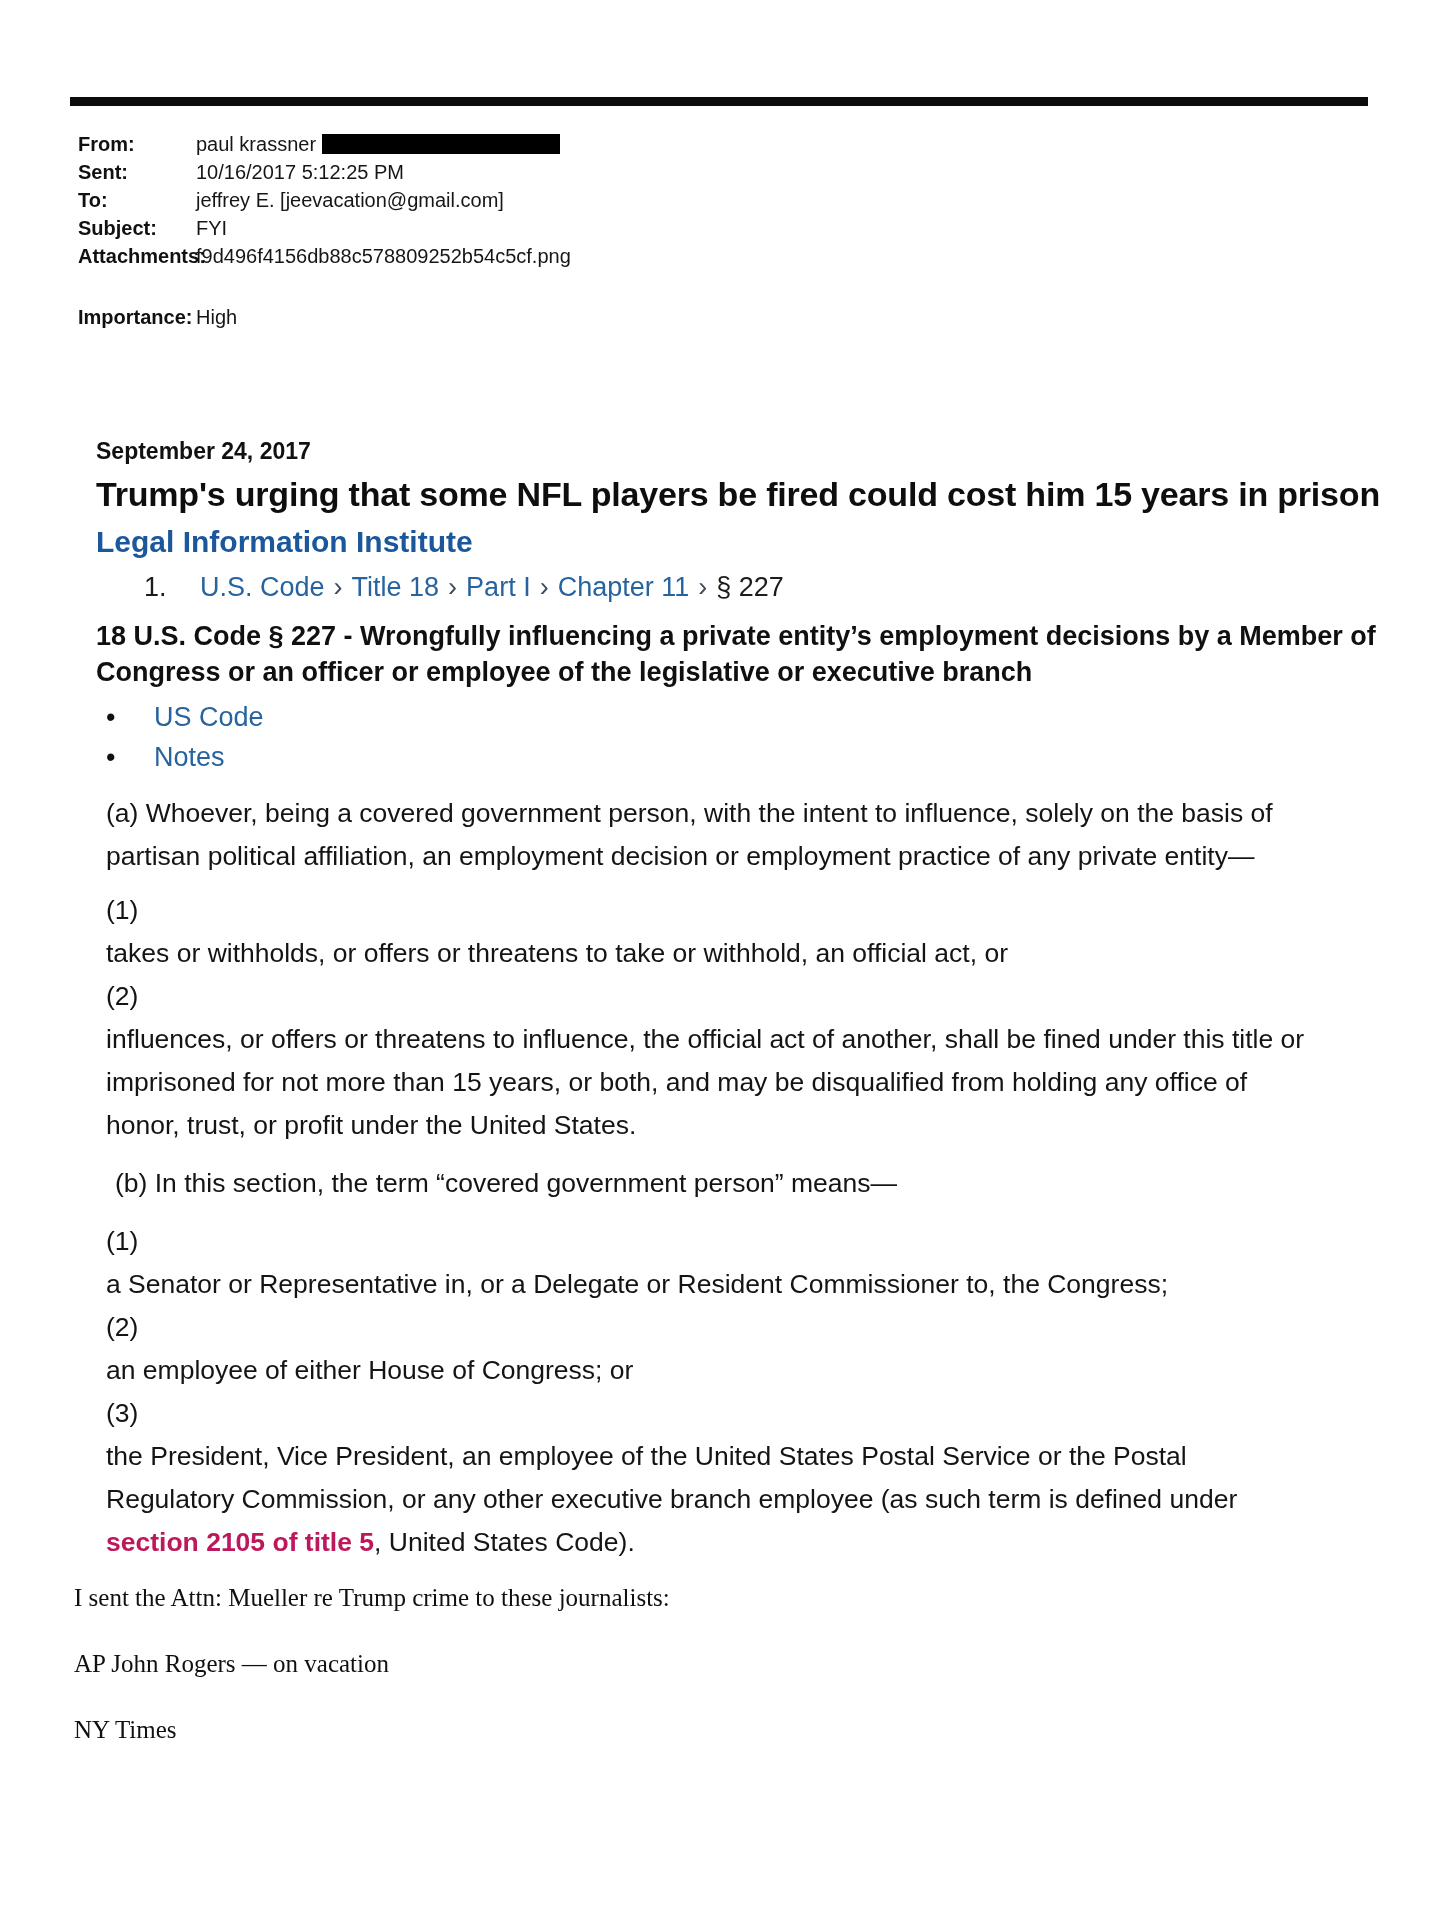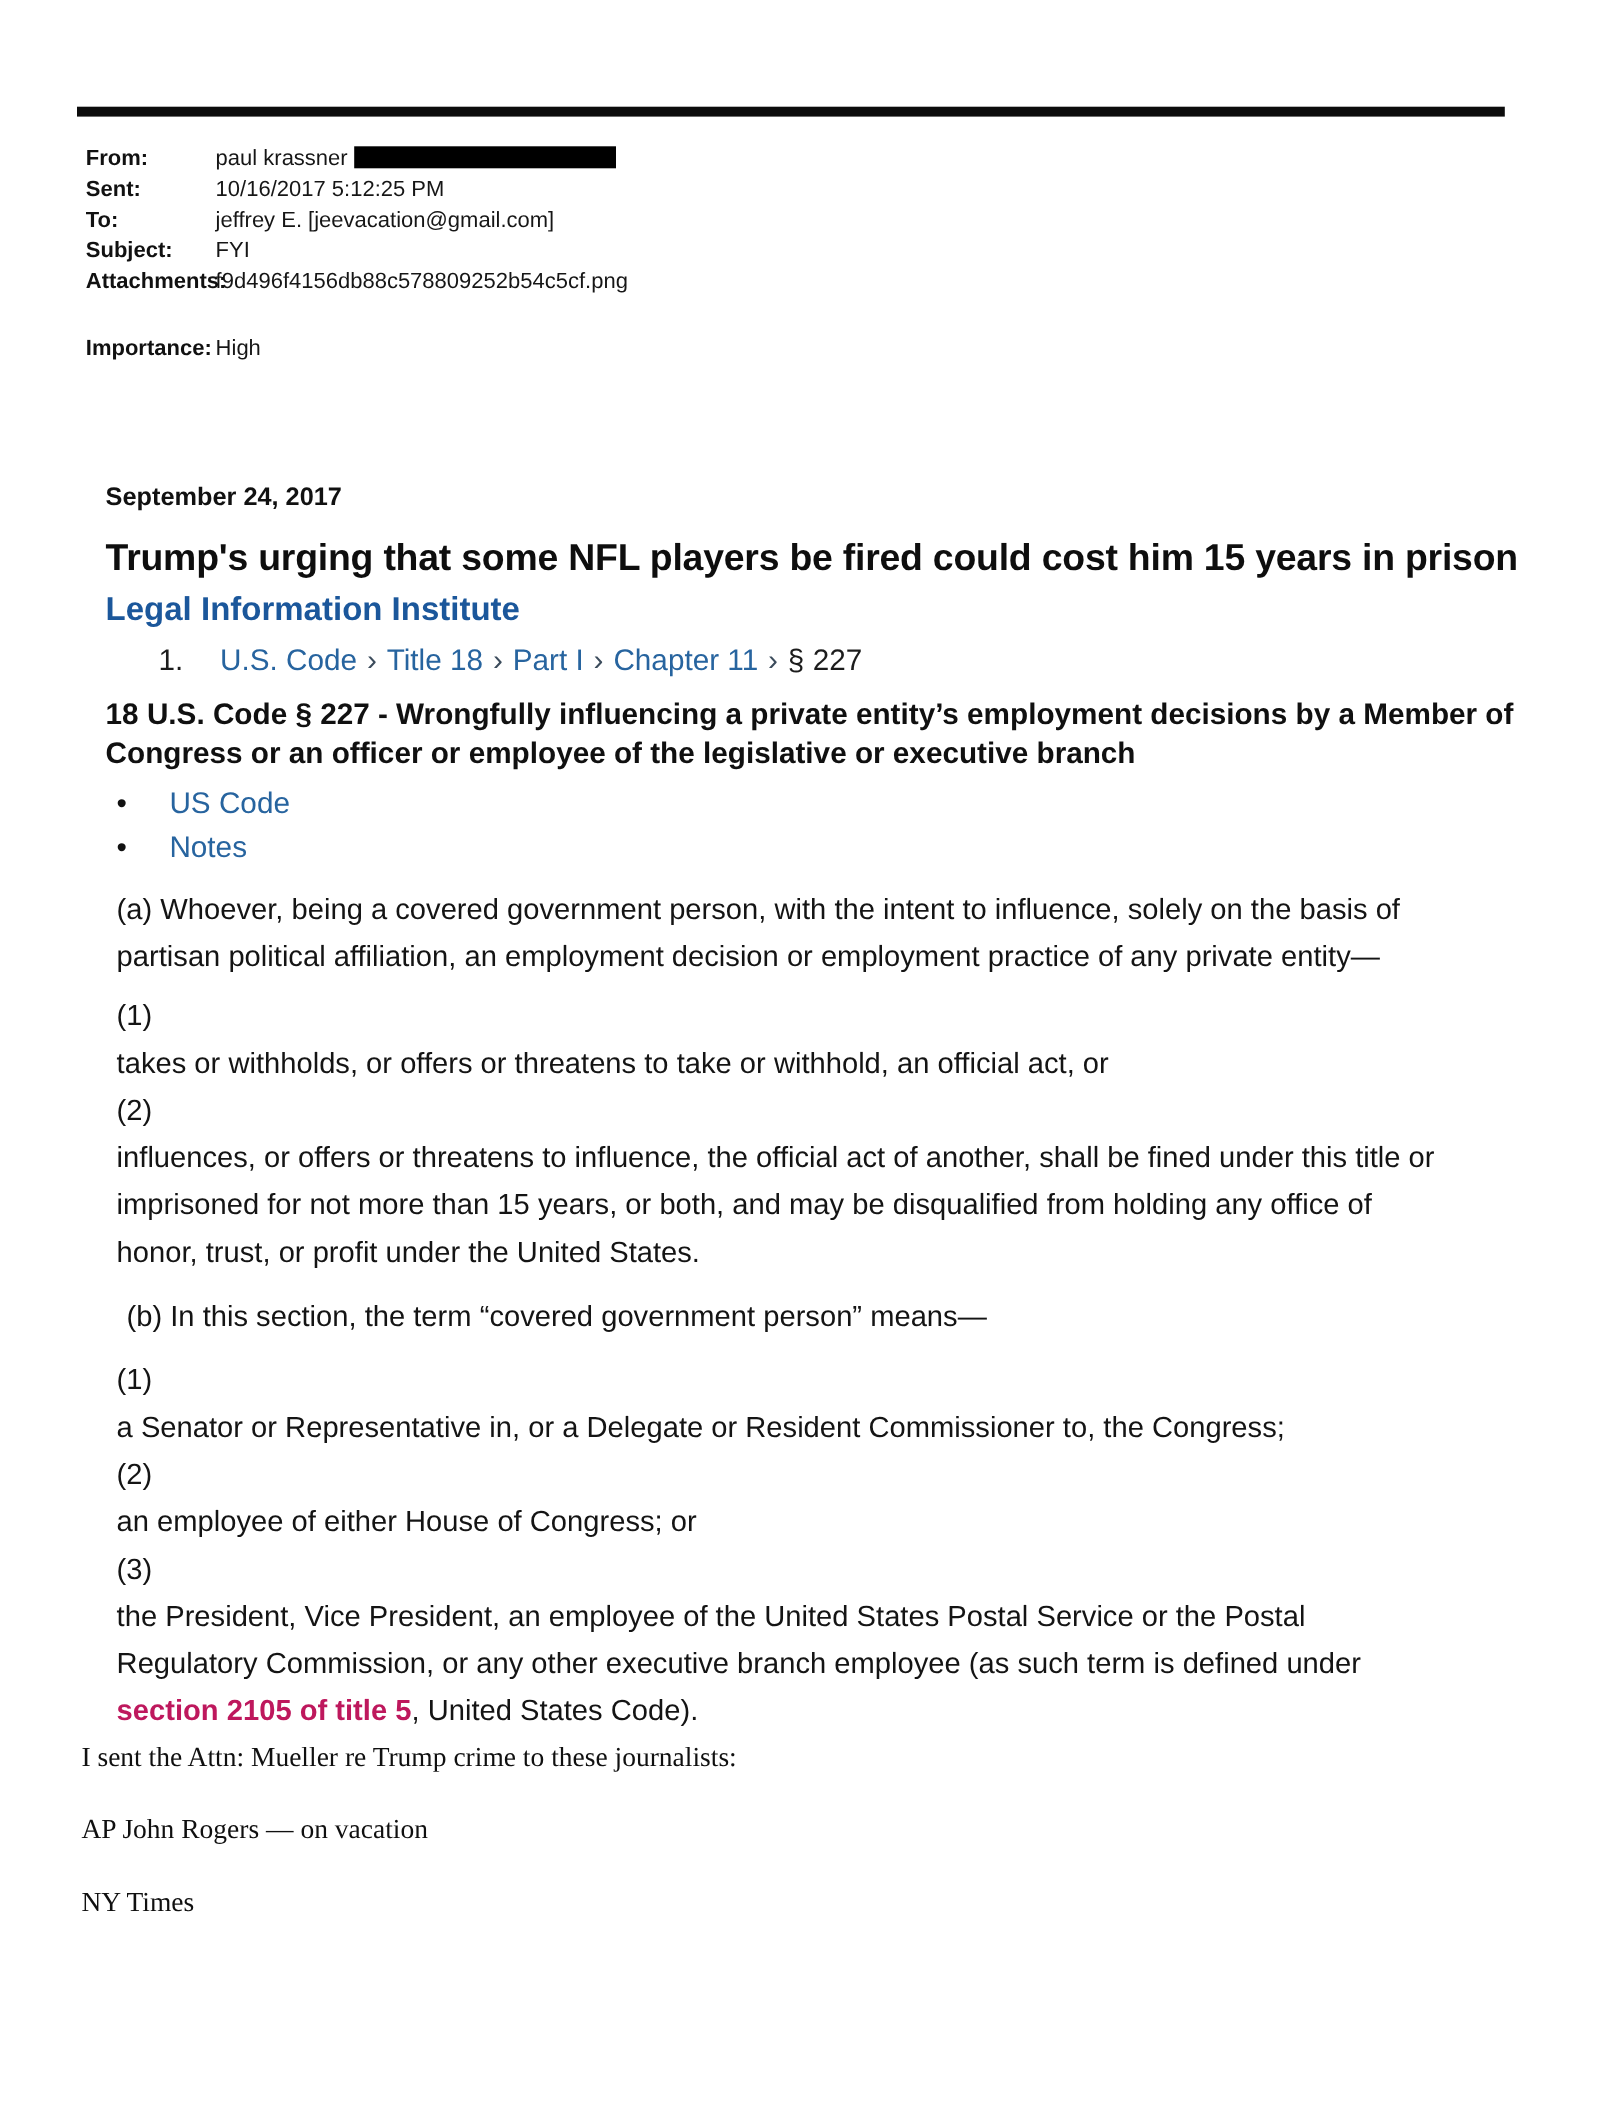--- a/index.html
+++ b/index.html
@@ -18,21 +18,21 @@
   .email-header{position:absolute;left:62px;top:130px;font-size:20px;line-height:28px;margin-left:16px;}
   .hdr-row{display:flex;}
   .hdr-label{width:118px;font-weight:bold;color:#111;}
   .hdr-value{color:#161616;white-space:nowrap;}
   .hdr-importance{margin-top:33px;}
   .redaction-bar{display:inline-block;width:238px;height:20px;background:#000;vertical-align:middle;margin-left:6px;position:relative;top:-2px;}
 
   
   .article{position:absolute;left:96px;top:438px;width:1345px;}
   .date-line{font-size:23px;font-weight:bold;color:#111;}
-  .headline{margin-top:21px;font-size:34px;line-height:43px;font-weight:bold;color:#0e0e0e;letter-spacing:-0.2px;width:1340px;}
+  .headline{margin-top:8px;font-size:34px;line-height:43px;font-weight:bold;color:#0e0e0e;letter-spacing:-0.2px;width:1340px;}
   .source-link{margin-top:9px;font-size:30px;font-weight:bold;color:#1b579b;}
   .breadcrumb{margin-top:13px;font-size:27px;color:#222;margin-left:48px;}
   .bc-number{display:inline-block;width:56px;color:#1c1c1c;}
   .bc-link{color:#27649f;}
   .bc-sep{color:#3c4c5c;padding:0 9px;}
   .bc-current{color:#1c1c1c;}
   .section-title{margin-top:15px;font-size:27px;line-height:36px;font-weight:bold;color:#101010;width:1335px;}
   .toc{margin:7px 0 0 0;padding:0;list-style:none;font-size:27px;line-height:40px;}
   .toc li{position:relative;padding-left:58px;}
   .toc li .bullet-dot{position:absolute;left:10px;top:0;color:#111;}

